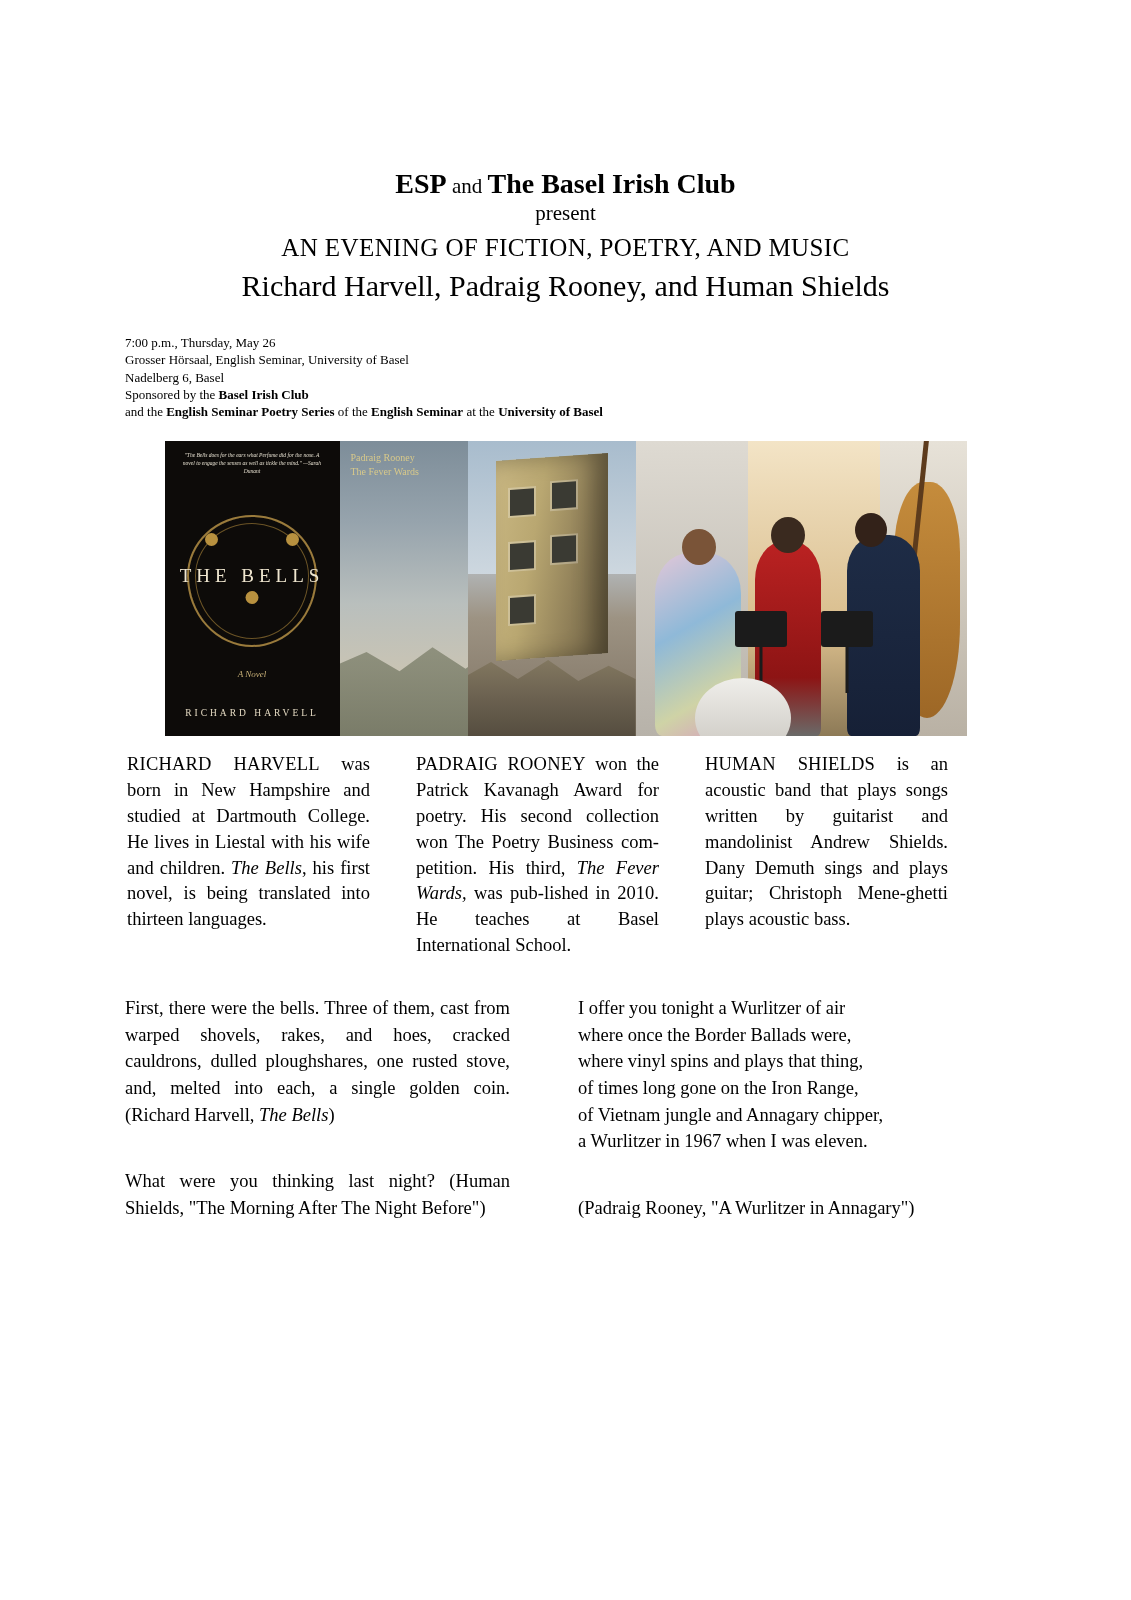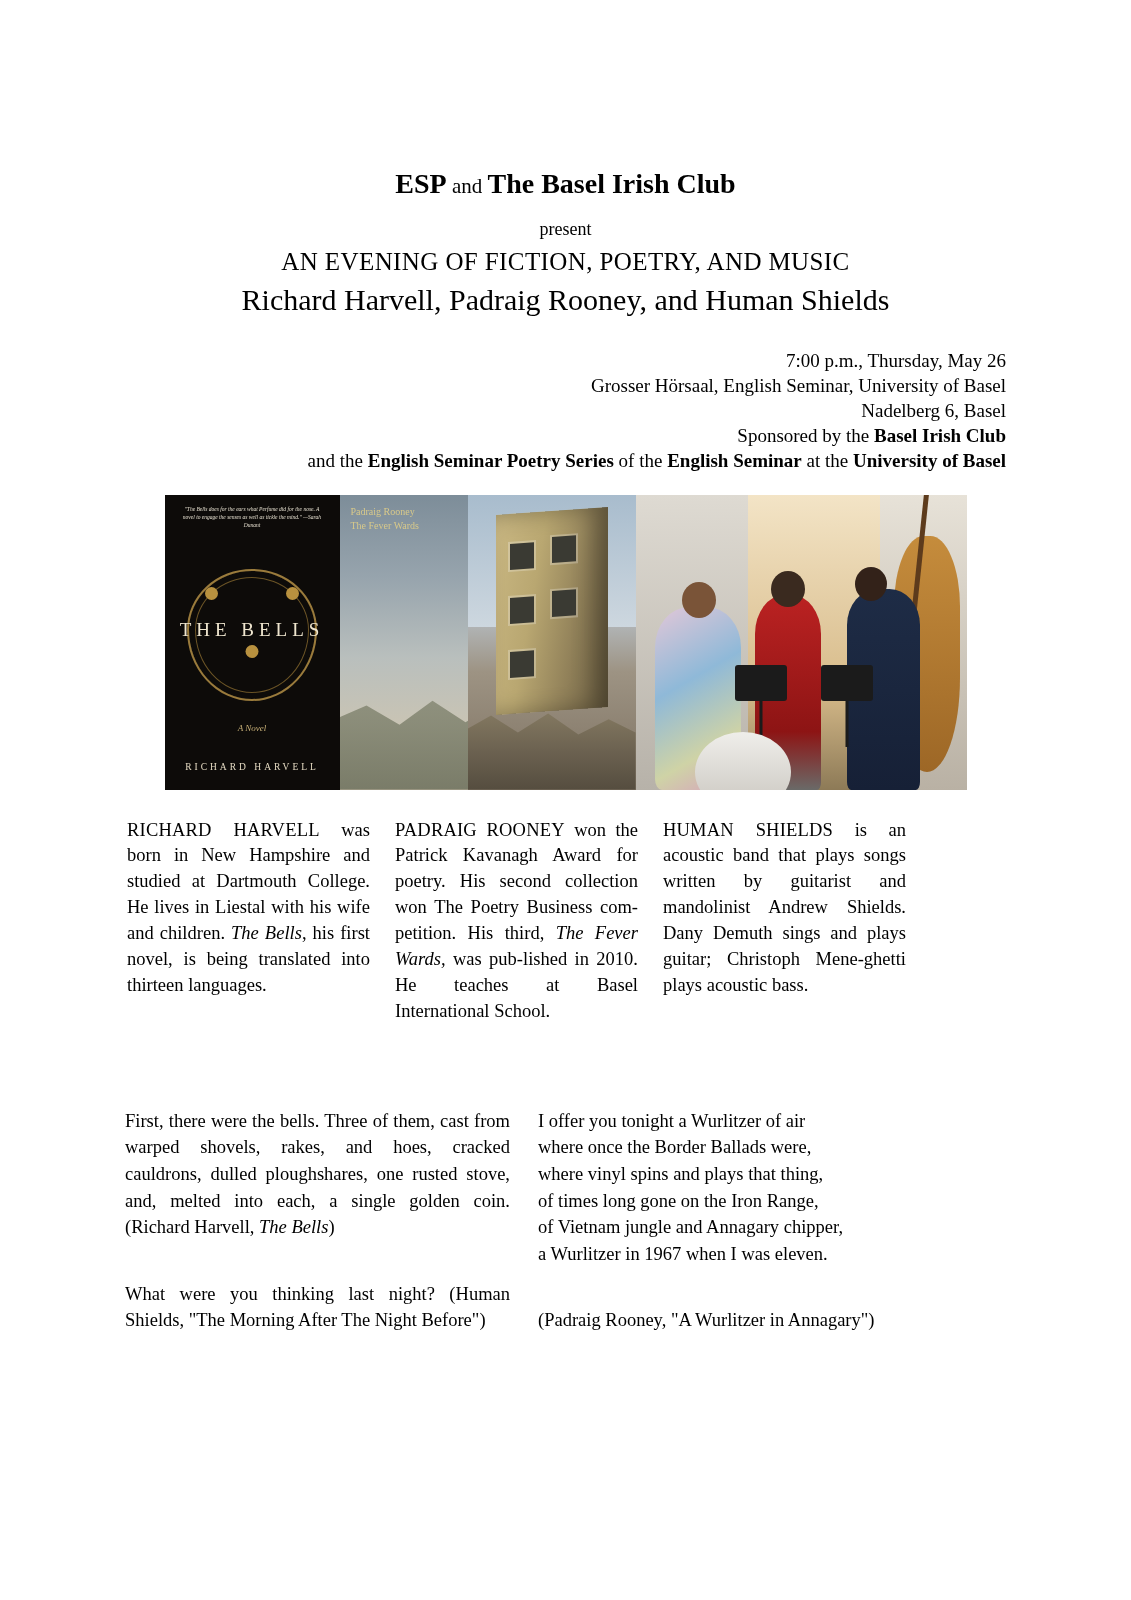--- a/index.html
+++ b/index.html
@@ -30,45 +30,45 @@
   }
   .line-presenters {
     font-size: 28px;
     line-height: 1.12;
   }
   .line-presenters .esp { font-weight: bold; }
   .line-presenters .and-small { font-size: 21px; font-weight: normal; }
   .line-presenters .club { font-weight: bold; }
 
   .line-present {
-    font-size: 18px;
+    font-size: 21px;
     line-height: 1.35;
-    margin-top: 18px;
+    margin-top: 0;
   }
   .line-title {
     font-size: 25px;
     letter-spacing: 0.4px;
     line-height: 1.2;
     margin-top: 5px;
   }
   .line-with {
     font-size: 19px;
     margin-top: 4px;
     line-height: 1.3;
   }
   .line-artists {
     font-size: 30px;
     margin-top: 4px;
     line-height: 1.25;
   }
 
   .details {
-    text-align: right;
+    text-align: left;
     margin-top: 30px;
-    font-size: 19px;
+    font-size: 13px;
     line-height: 1.32;
   }
   .details .b { font-weight: bold; }
 
   
   .photostrip {
     margin: 21px auto 0 auto;
     width: 802px;
     height: 295px;
     display: flex;
@@ -274,38 +274,38 @@
     position: absolute;
     left: 18%; bottom: -22px;
     width: 96px; height: 80px;
     border-radius: 50%;
     background: linear-gradient(#efeeea, #c9c6bf);
   }
 
   
   .bios {
     display: flex;
-    gap: 25px;
-    margin-top: 28px;
+    gap: 46px;
+    margin-top: 16px;
     padding: 0 2px;
   }
   .bio {
     width: 243px;
     font-size: 18.5px;
     line-height: 1.40;
     text-align: justify;
   }
   .bio-name { letter-spacing: .2px; }
   .bio i { font-style: italic; }
 
   
   .quotes {
     display: flex;
-    gap: 28px;
-    margin-top: 83px;
+    gap: 68px;
+    margin-top: 36px;
   }
   .quote-col { width: 385px; font-size: 18.5px; line-height: 1.44; }
   .quote-col.left { text-align: justify; }
   .quote-block + .quote-block { margin-top: 40px; }
   .quote-col i { font-style: italic; }
 </style>
 </head>
 <body>
 
 <div class="page">

